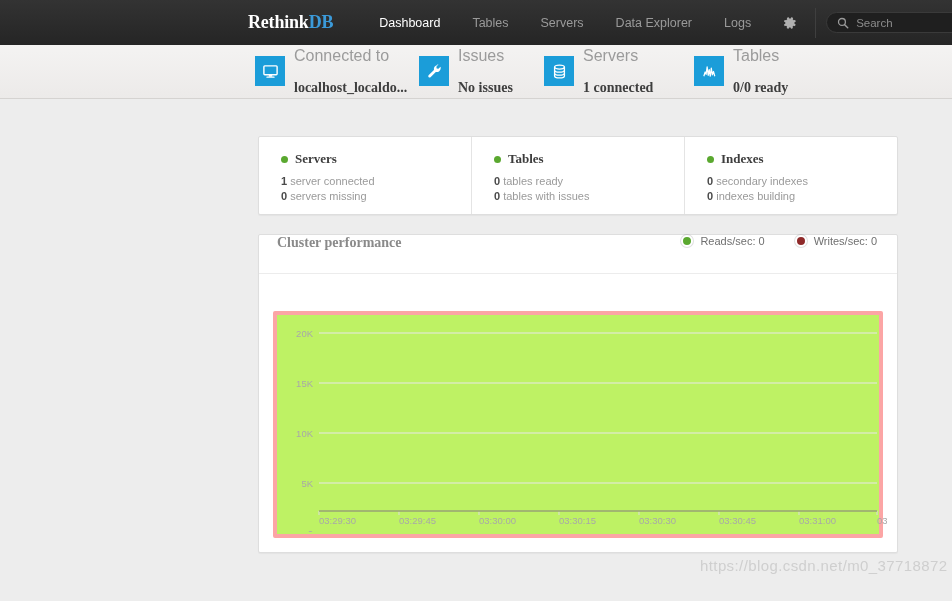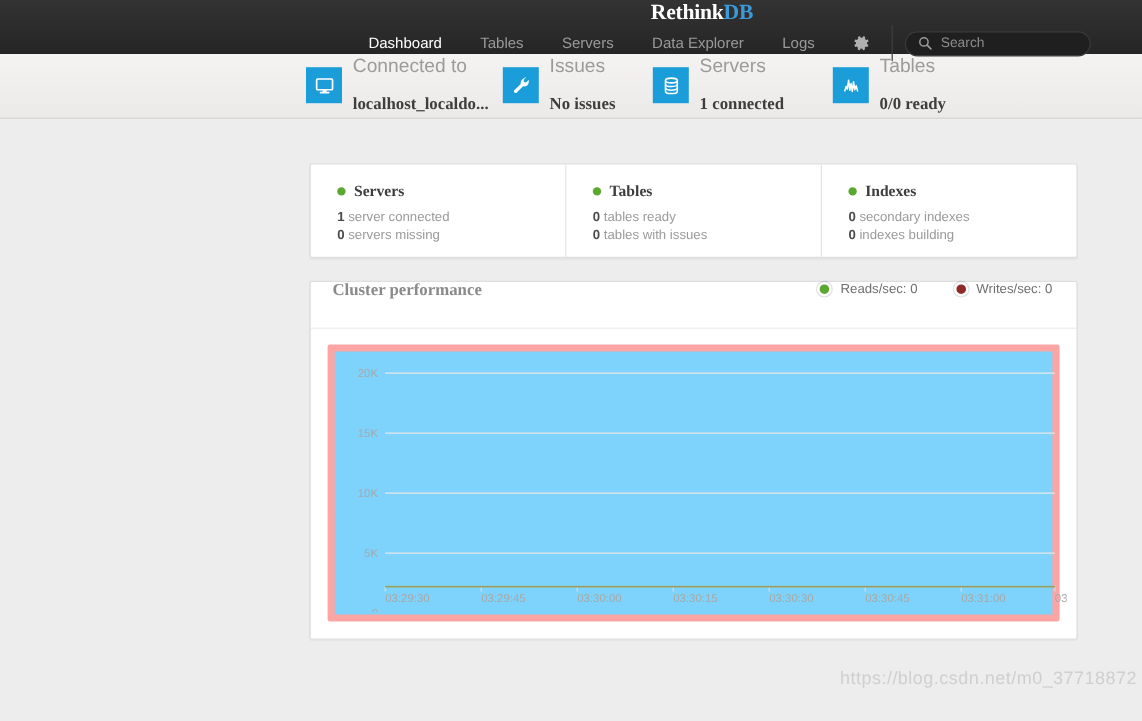--- a/index.html
+++ b/index.html
@@ -22,21 +22,20 @@
   .navbar {
     height: 45px;
     background: #2b2b2b;
     background: linear-gradient(to bottom, #333333 0%, #252525 100%);
     display: flex;
     align-items: center;
     padding: 0 0 0 248px;
     box-sizing: border-box;
     position: relative;
     z-index: 20;
-    flex-direction: column;
   }
   .logo {
     font-family: "Liberation Serif", serif;
     font-size: 18px;
     font-weight: bold;
     letter-spacing: -0.2px;
     white-space: nowrap;
     margin-right: 30px;
   }
   .logo .lg-white { color: #ffffff; }
@@ -234,25 +233,26 @@
     border: 2px solid #ffffff;
     box-shadow: 0 0 0 1px rgba(0,0,0,0.12);
   }
   .ldot.green { background: #5aa82f; }
   .ldot.red   { background: #8f2a2a; }
 
   .chart-wrap {
     padding: 13px 14px 14px 14px;
   }
   .chart-box {
-    border: 6px solid #fca5a5;
+    border: 4px solid #fca5a5;
     border-radius: 2px;
-    background: #7dd3fc;
+    background: #bef264;
     height: 219px;
     position: relative;
+    margin-top: 24px;
   }
   svg.chart { display: block; }
   .axis-text {
     font-family: "Liberation Sans", sans-serif;
     font-size: 9.5px;
     fill: #a8a8a8;
   }
 
   
   .log-card { margin-bottom: 0; }

